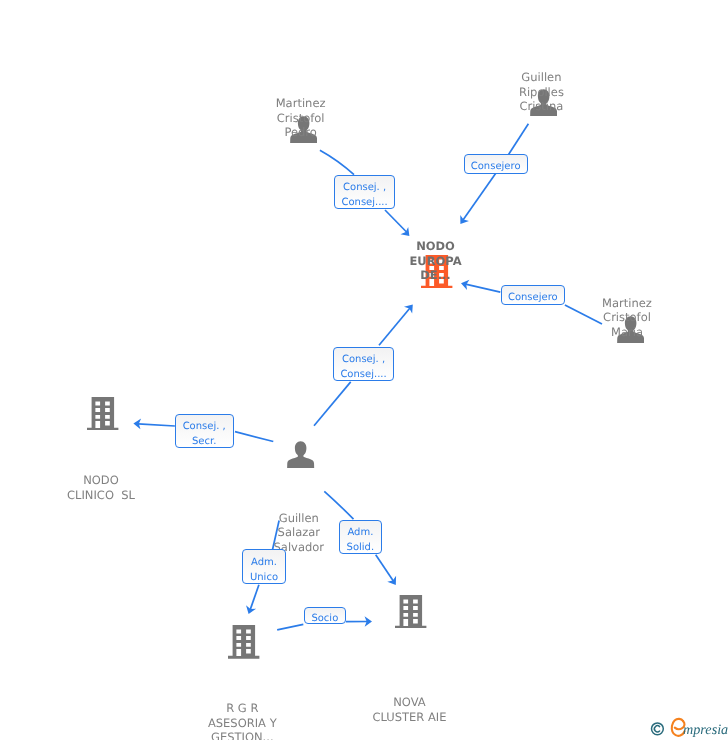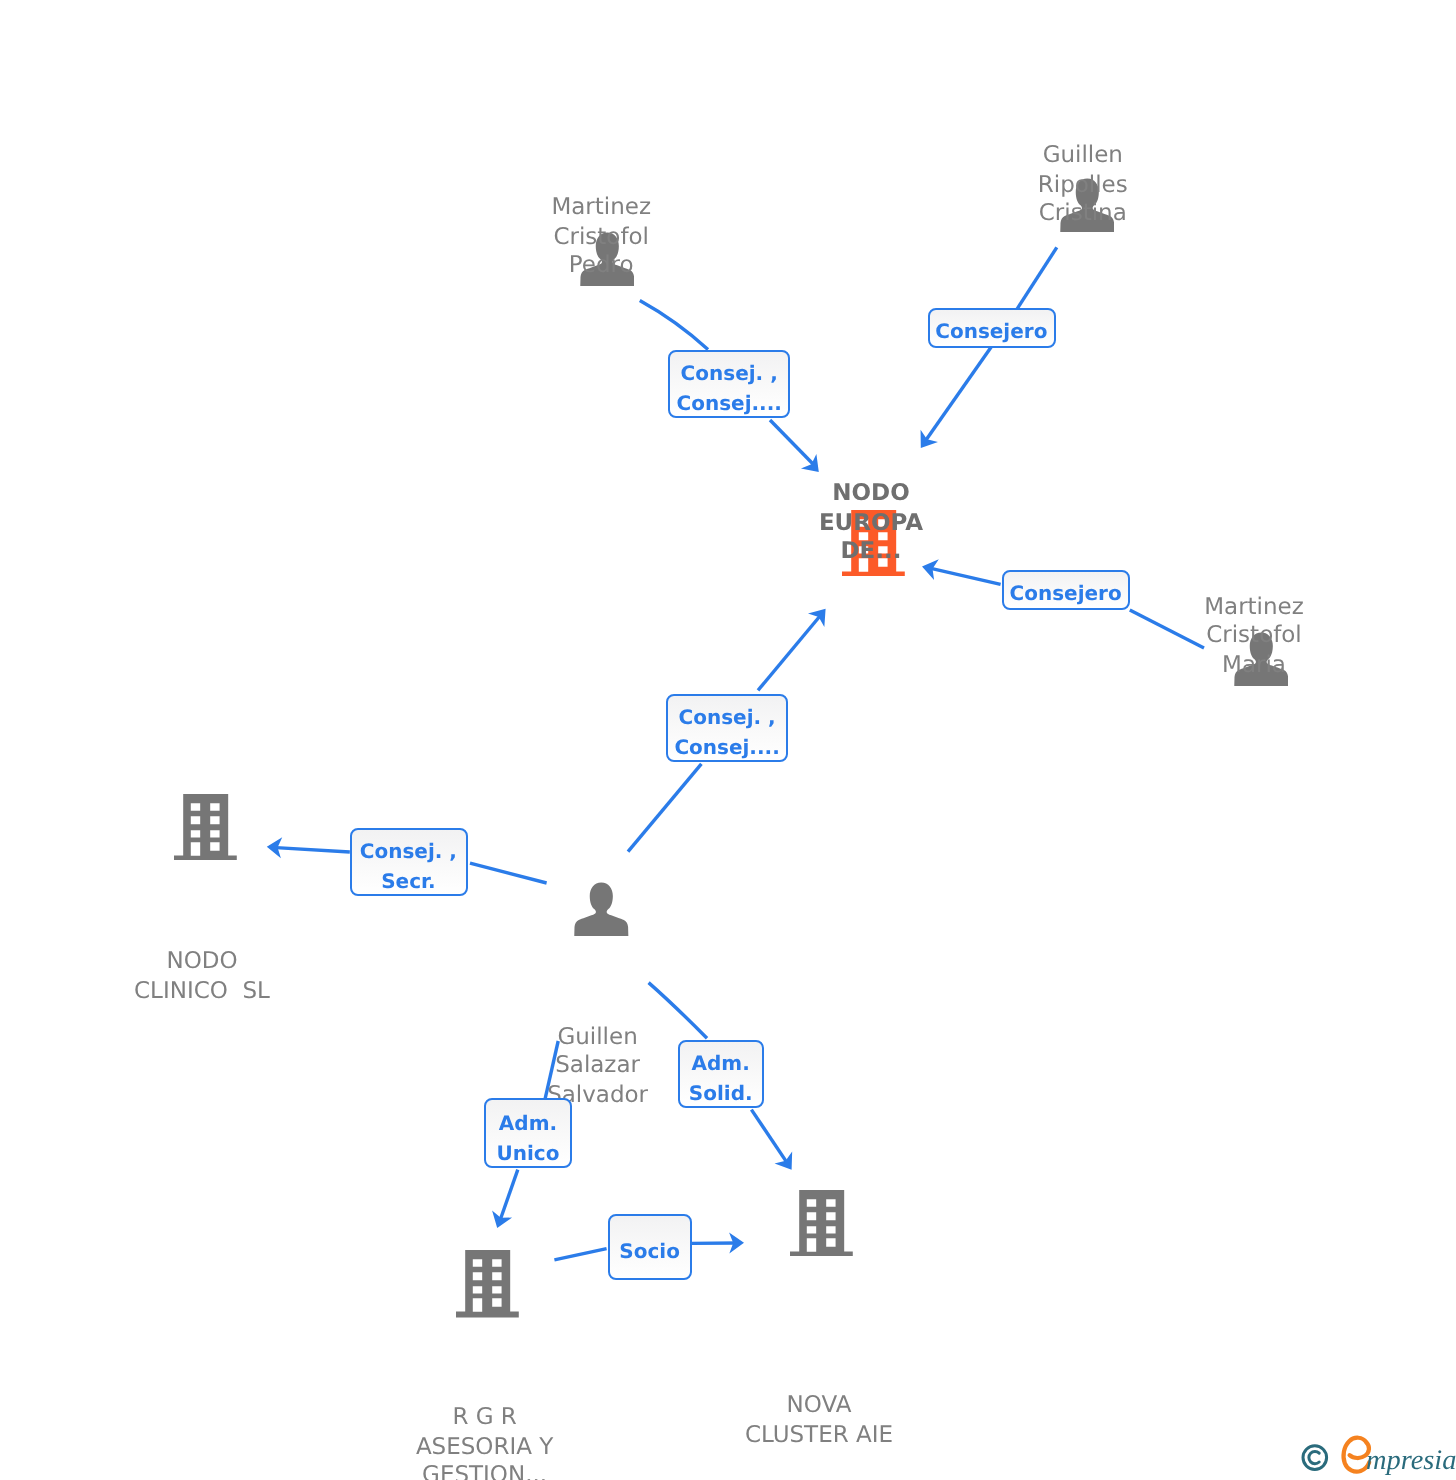--- a/index.html
+++ b/index.html
@@ -8,21 +8,21 @@
        font-family:"DejaVu Sans",sans-serif;-webkit-font-smoothing:antialiased;text-rendering:geometricPrecision;}
   #stage{position:relative;width:728px;height:740px;}
   svg#edges{position:absolute;left:0;top:0;width:728px;height:740px;}
   .node-icon{position:absolute;}
   .node-label{position:absolute;text-align:center;color:#808080;font-size:11.5px;
               line-height:14.6px;white-space:pre-wrap;margin-top:36px;}
   .node-label.bold{font-weight:bold;color:#6f6f6f;font-size:11.5px;}
   .rel{position:absolute;border:1.3px solid #2b7ce9;border-radius:4px;
        background:linear-gradient(180deg,#f2f2f3 0%,#fafafa 60%,#ffffff 100%);color:#2b7ce9;font-size:10px;line-height:15px;
        text-align:center;box-sizing:border-box;white-space:pre-wrap;
-       display:flex;align-items:center;justify-content:center;font-weight:bold;}
+       display:flex;align-items:center;justify-content:center;}
   .rel > span{display:block;width:100%;position:relative;top:3px;}
   .logo{position:absolute;}
 </style>
 </head>
 <body>
 
 <div id="stage">
   <svg id="edges" viewBox="0 0 728 740">
       <path d="M319.9,150.2 Q338.5,160.5 354.0,174.7" fill="none" stroke="#2b7ce9" stroke-width="1.7"></path>
       <path d="M385,210 L407,232.5" fill="none" stroke="#2b7ce9" stroke-width="1.7"></path>
@@ -103,21 +103,21 @@
       <div class="rel" style="left: 463.5px; top: 154.1px; width: 64.3px; height: 19.8px;"><span>Consejero</span></div>
       <div class="rel" style="left: 500.8px; top: 285.1px; width: 64px; height: 19.5px;"><span>Consejero</span></div>
       <div class="rel" style="left: 333.1px; top: 347.2px; width: 60.9px; height: 34.2px;"><span>Consej. ,
 Consej....</span></div>
       <div class="rel" style="left: 174.7px; top: 414.2px; width: 59px; height: 33.9px;"><span>Consej. ,
 Secr.</span></div>
       <div class="rel" style="left: 338.6px; top: 519.6px; width: 43.5px; height: 34.1px;"><span>Adm.
 Solid.</span></div>
       <div class="rel" style="left: 242.1px; top: 549.1px; width: 43.8px; height: 34.9px;"><span>Adm.
 Unico</span></div>
-      <div class="rel" style="left: 303.9px; top: 607.1px; width: 41.9px; height: 33px; justify-content: flex-end;"><span>Socio</span></div>
+      <div class="rel" style="left: 303.9px; top: 607.1px; width: 41.9px; height: 17px; justify-content: flex-end;"><span>Socio</span></div>
     </div>
 
   <div class="logo" style="left:648px;top:716px;">
     <svg width="80" height="24" viewBox="0 0 80 24">
       <g>
         <circle cx="9.4" cy="12.8" r="5.9" fill="none" stroke="#2a6b7c" stroke-width="1.5"></circle>
         <path d="M11.6 10.6a3.05 3.05 0 1 0 0 4.4" fill="none" stroke="#2a6b7c" stroke-width="1.5" stroke-linecap="round"></path>
       </g>
       <g>
         <path d="M35.2,5.2 C33.3,2.4 29.2,2.0 26.6,4.6 C23.8,7.3 23.1,12.2 24.4,15.6

